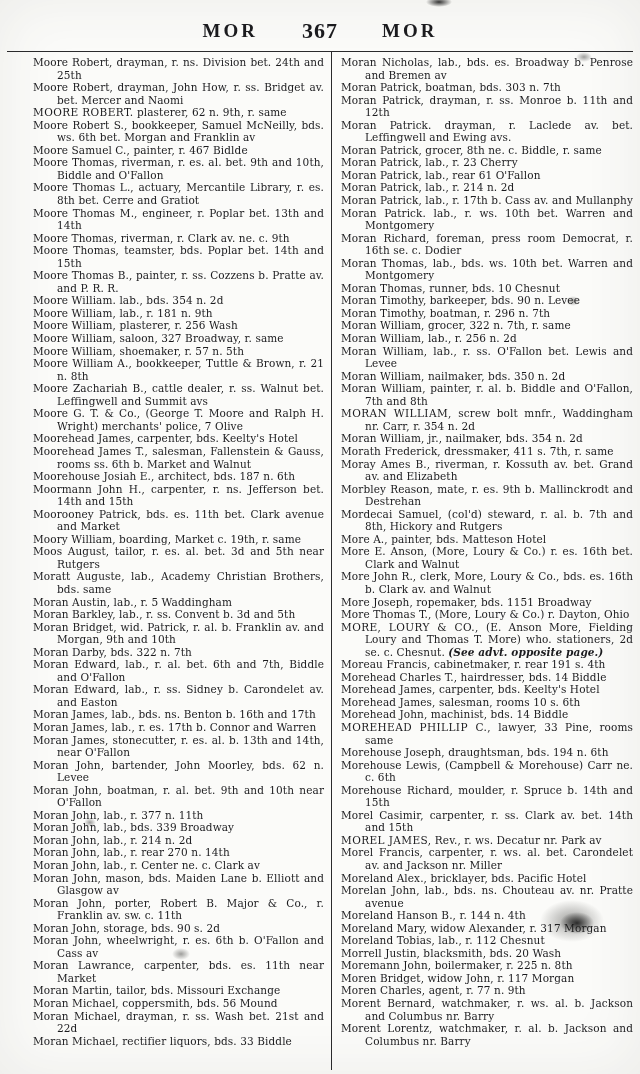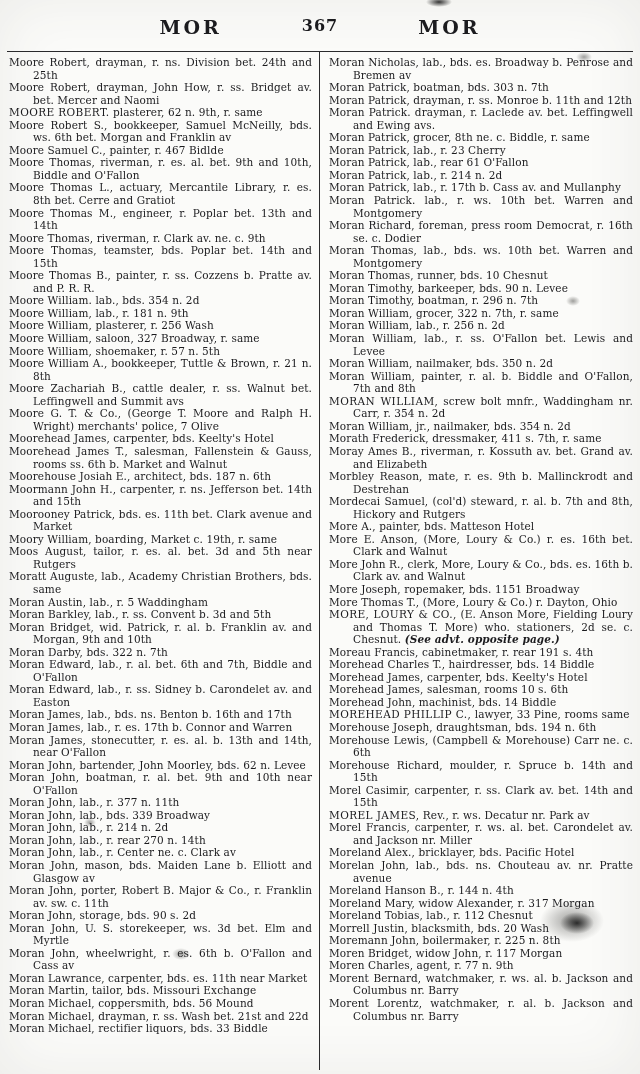--- a/index.html
+++ b/index.html
@@ -10,50 +10,51 @@
     background: #fbfbf9;
     box-shadow: inset 0 0 60px rgba(60,60,55,.08);
     font-family: "DejaVu Serif", "Liberation Serif", serif;
     color: #1b1b1e;
     overflow: hidden;
     box-sizing: border-box;
   }
   .header {
     display: flex;
     justify-content: center;
-    align-items: flex-start;
-    gap: 80px;
+    align-items: center;
+    gap: 44px;
     padding-top: 16px;
     height: 30px;
+    font-family: Liberation Serif, serif;
   }
   .running-title {
     font-size: 19px;
     font-weight: bold;
     letter-spacing: 3px;
   }
   .page-number {
-    font-size: 16px;
+    font-size: 22px;
     font-weight: bold;
     letter-spacing: 1px;
   }
   .header-rule {
     border: 0;
     border-top: 1.6px solid #2a2a2c;
     margin: 5px 7px 0 7px;
   }
   .columns {
     display: flex;
     height: 1018px;
   }
   .col {
     width: 320px;
     box-sizing: border-box;
     padding: 4px 7px 0 9px;
   }
-  .col-left { border-right: 1.2px solid #2a2a2c; }
+  .col-left { border-right: 1.2px solid #2a2a2c; margin-left: 24px; }
   .entry {
     font-size: 10.5px;
     line-height: 12.55px;
     text-align: justify;
     padding-left: 24px;
     text-indent: -24px;
     letter-spacing: .1px;
   }
   .entry b { font-weight: normal; letter-spacing: .4px; }
   .entry i { font-style: italic; font-weight: bold; }
@@ -116,21 +117,20 @@
         <div class="entry">Moran John, bartender, John Moorley, bds. 62 n. Levee</div>
         <div class="entry">Moran John, boatman, r. al. bet. 9th and 10th near O'Fallon</div>
         <div class="entry">Moran John, lab., r. 377 n. 11th</div>
         <div class="entry">Moran John, lab., bds. 339 Broadway</div>
         <div class="entry">Moran John, lab., r. 214 n. 2d</div>
         <div class="entry">Moran John, lab., r. rear 270 n. 14th</div>
         <div class="entry">Moran John, lab., r. Center ne. c. Clark av</div>
         <div class="entry">Moran John, mason, bds. Maiden Lane b. Elliott and Glasgow av</div>
         <div class="entry">Moran John, porter, Robert B. Major &amp; Co., r. Franklin av. sw. c. 11th</div>
         <div class="entry">Moran John, storage, bds. 90 s. 2d</div>
-        <div class="entry">Moran John, U. S. storekeeper, ws. 3d bet. Elm and Myrtle</div>
         <div class="entry">Moran John, wheelwright, r. es. 6th b. O'Fallon and Cass av</div>
         <div class="entry">Moran Lawrance, carpenter, bds. es. 11th near Market</div>
         <div class="entry">Moran Martin, tailor, bds. Missouri Exchange</div>
         <div class="entry">Moran Michael, coppersmith, bds. 56 Mound</div>
         <div class="entry">Moran Michael, drayman, r. ss. Wash bet. 21st and 22d</div>
         <div class="entry">Moran Michael, rectifier liquors, bds. 33 Biddle</div>
       </div>
     <div class="col col-right">
         <div class="entry">Moran Nicholas, lab., bds. es. Broadway b. Penrose and Bremen av</div>
         <div class="entry">Moran Patrick, boatman, bds. 303 n. 7th</div>

